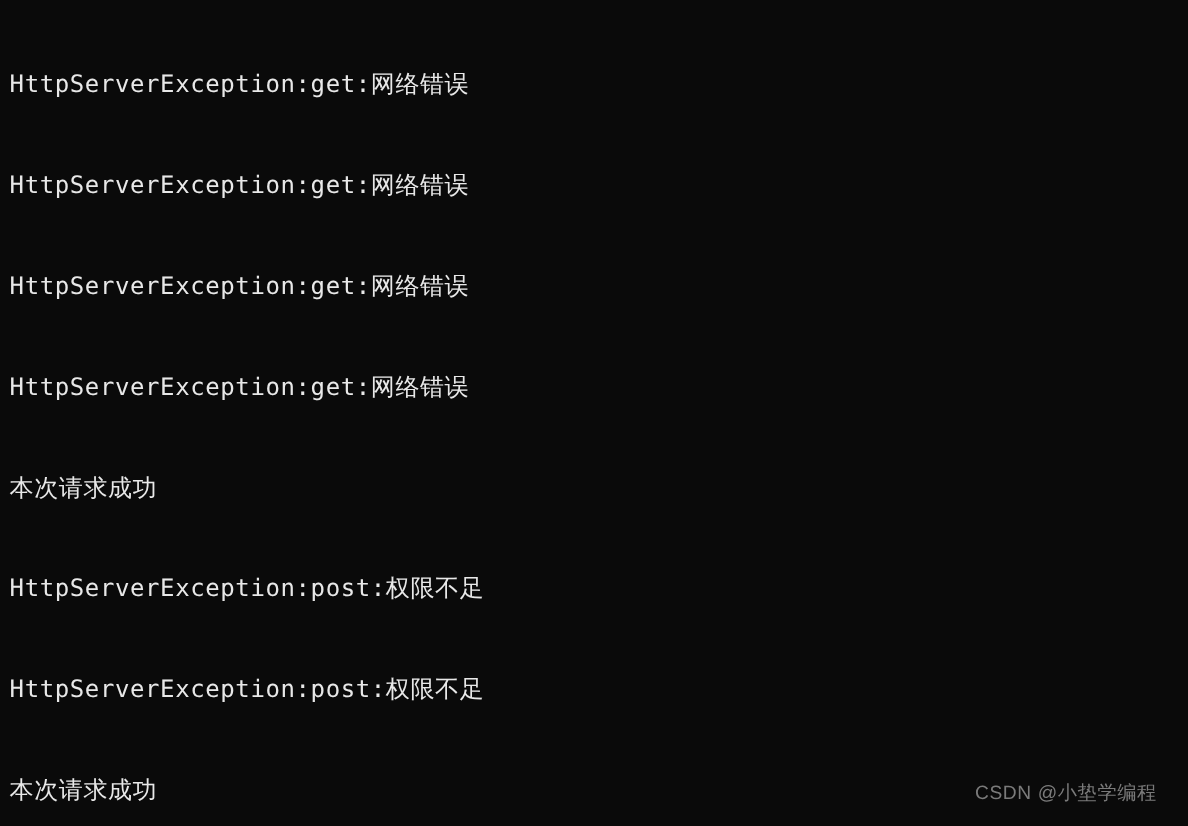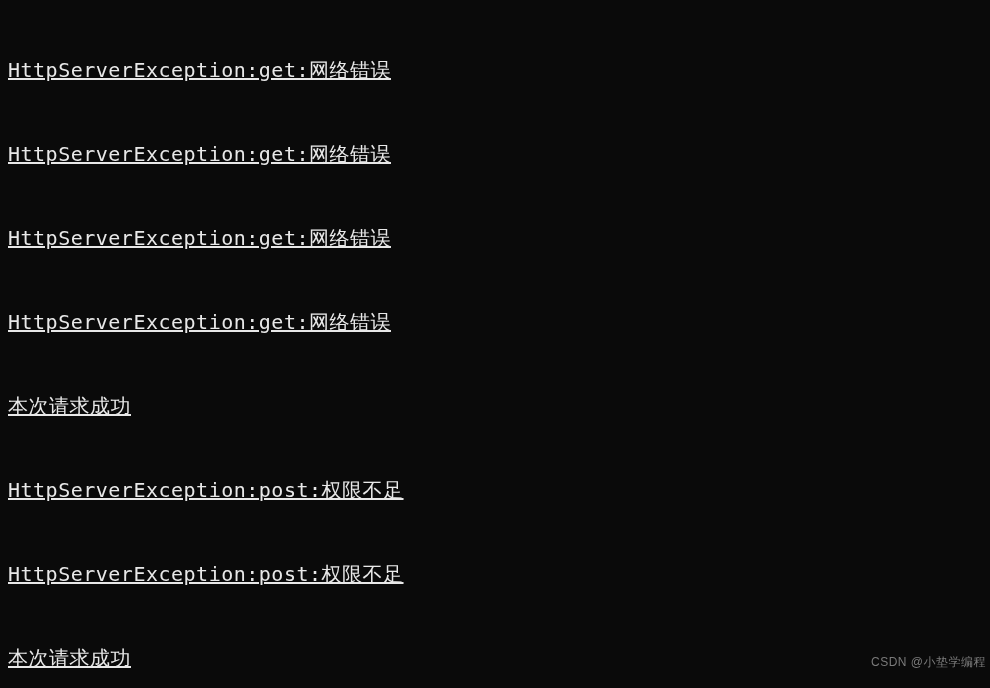--- a/index.html
+++ b/index.html
@@ -18,28 +18,27 @@
       overflow: hidden;
       position: relative;
       padding: 0 8px;
       letter-spacing: 0.5px;
     }
     .console {
       white-space: pre;
     }
     .line {
       display: block;
-      text-decoration: underline;
     }
     .watermark {
       position: absolute;
       bottom: 12px;
-      right: 4px;
+      right: 26px;
       color: #7a7a7a;
-      font-size: 12px;
+      font-size: 16px;
       font-family: -apple-system, "Helvetica Neue", Arial, sans-serif;
       letter-spacing: 0.5px;
     }
   </style>
 </head>
 <body>
 
 <div class="console">
   <span class="line">HttpServerException:get:网络错误</span>
   <span class="line">HttpServerException:get:网络错误</span>

